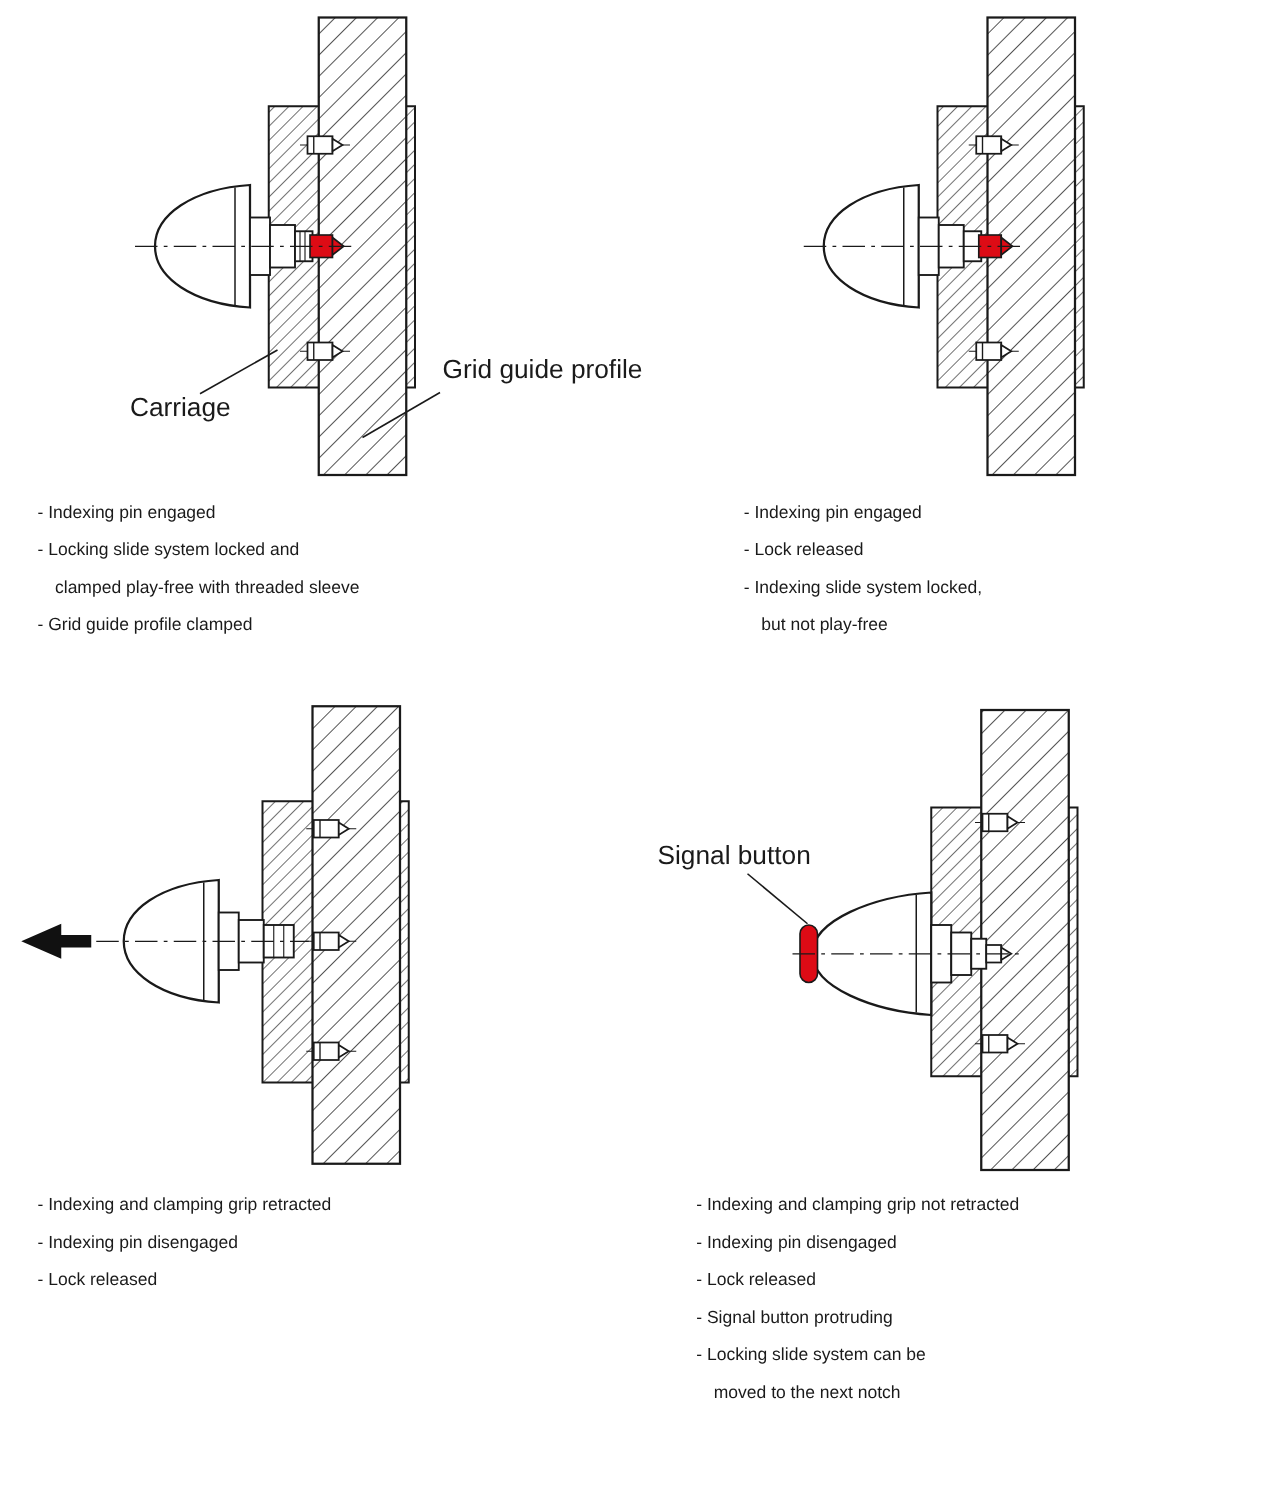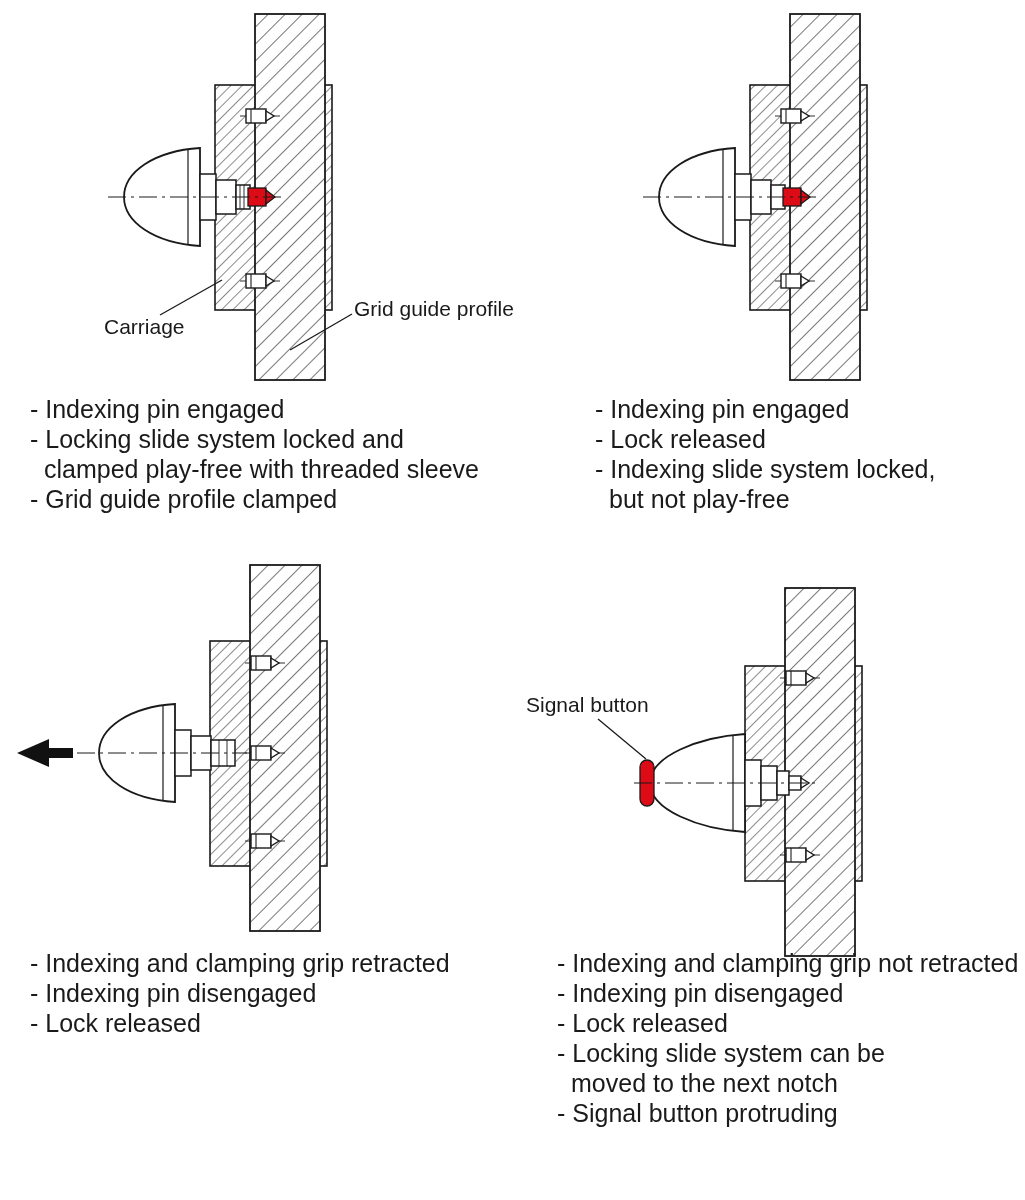--- a/index.html
+++ b/index.html
@@ -7,21 +7,21 @@
     position:relative;width:1025px;height:1200px;background:#ffffff;
     font-family:"Liberation Sans",sans-serif;color:#1a1a1a;overflow:hidden;
   }
   .figure{position:absolute;}
   .figure svg{position:absolute;left:0;top:0;display:block;}
   .fig-label{
     position:absolute;font-size:21px;line-height:24px;white-space:nowrap;color:#1a1a1a;
   }
   .bullets{
     position:absolute;list-style:none;margin:0;padding:0;
-    font-size:25px;line-height:30px;color:#1a1a1a;
+    font-size:14px;line-height:30px;color:#1a1a1a;
   }
   .bullets li{white-space:pre-line;padding-left:14px;text-indent:-14px;}
 </style>
 </head>
 <body>
 
 <div class="page">
 
   <svg width="0" height="0" style="position:absolute" aria-hidden="true">
     <defs>
@@ -62,21 +62,21 @@
         <rect x="148" y="176" width="18" height="18" fill="#dd0b15" stroke="#1a1a1a" stroke-width="1.3"></rect>
         <polygon points="166,178 175,185 166,192" fill="#dd0b15" stroke="#1a1a1a" stroke-width="1.3"></polygon>
       </g>
       <use href="#pin" x="146" y="97"></use>
       <use href="#pin" x="146" y="262"></use>
       <line x1="8" y1="185" x2="182" y2="185" stroke="#1a1a1a" stroke-width="1" stroke-dasharray="18 5 3 5"></line>
       <line x1="60" y1="303" x2="122" y2="268" stroke="#1a1a1a" stroke-width="1.3"></line>
       <line x1="252" y1="302" x2="190" y2="338" stroke="#1a1a1a" stroke-width="1.3"></line>
     </svg>
     <div class="fig-label" style="left:4px;top:303px">Carriage</div>
-    <div class="fig-label" style="left:254px;top:285px">Grid guide profile</div>
+    <div class="fig-label" style="left:254px;top:272px">Grid guide profile</div>
   </div>
 
   <ul class="bullets" style="left:30px;top:394px;width:500px">
     <li>- Indexing pin engaged</li>
     <li>- Locking slide system locked and
 clamped play-free with threaded sleeve</li>
     <li>- Grid guide profile clamped</li>
   </ul>
 
   <div class="figure" style="left:635px;top:12px;width:300px;height:375px">
@@ -137,21 +137,21 @@
       <line x1="62" y1="190" x2="232" y2="190" stroke="#1a1a1a" stroke-width="1" stroke-dasharray="18 5 3 5"></line>
     </svg>
   </div>
 
   <ul class="bullets" style="left:30px;top:948px;width:480px">
     <li>- Indexing and clamping grip retracted</li>
     <li>- Indexing pin disengaged</li>
     <li>- Lock released</li>
   </ul>
 
-  <div class="figure" style="left:520px;top:583px;width:425px;height:378px">
+  <div class="figure" style="left:520px;top:563px;width:425px;height:378px">
     <svg width="425" height="378" viewBox="0 0 425 378">
       <g>
         <rect x="225" y="83" width="117" height="215" fill="url(#hatchB)" stroke="#1a1a1a" stroke-width="1.6"></rect>
       </g>
       <g>
         <rect x="265" y="5" width="70" height="368" fill="#ffffff"></rect>
         <rect x="265" y="5" width="70" height="368" fill="url(#hatchA)" stroke="#1a1a1a" stroke-width="1.8"></rect>
       </g>
       <g>
         <path d="M225,151 C179,154 130,173 130,200 C130,227 179,246 225,249 Z" fill="#ffffff" stroke="#1a1a1a" stroke-width="1.8"></path>
@@ -170,18 +170,18 @@
       <line x1="114" y1="200" x2="296" y2="200" stroke="#1a1a1a" stroke-width="1" stroke-dasharray="18 5 3 5"></line>
       <line x1="78" y1="136" x2="126" y2="176" stroke="#1a1a1a" stroke-width="1.3"></line>
     </svg>
     <div class="fig-label" style="left:6px;top:110px">Signal button</div>
   </div>
 
   <ul class="bullets" style="left:557px;top:948px;width:465px">
     <li>- Indexing and clamping grip not retracted</li>
     <li>- Indexing pin disengaged</li>
     <li>- Lock released</li>
+    <li>- Signal button protruding</li>
     <li>- Locking slide system can be
 moved to the next notch</li>
-    <li>- Signal button protruding</li>
   </ul>
 
 </div>
 
 </body></html>

